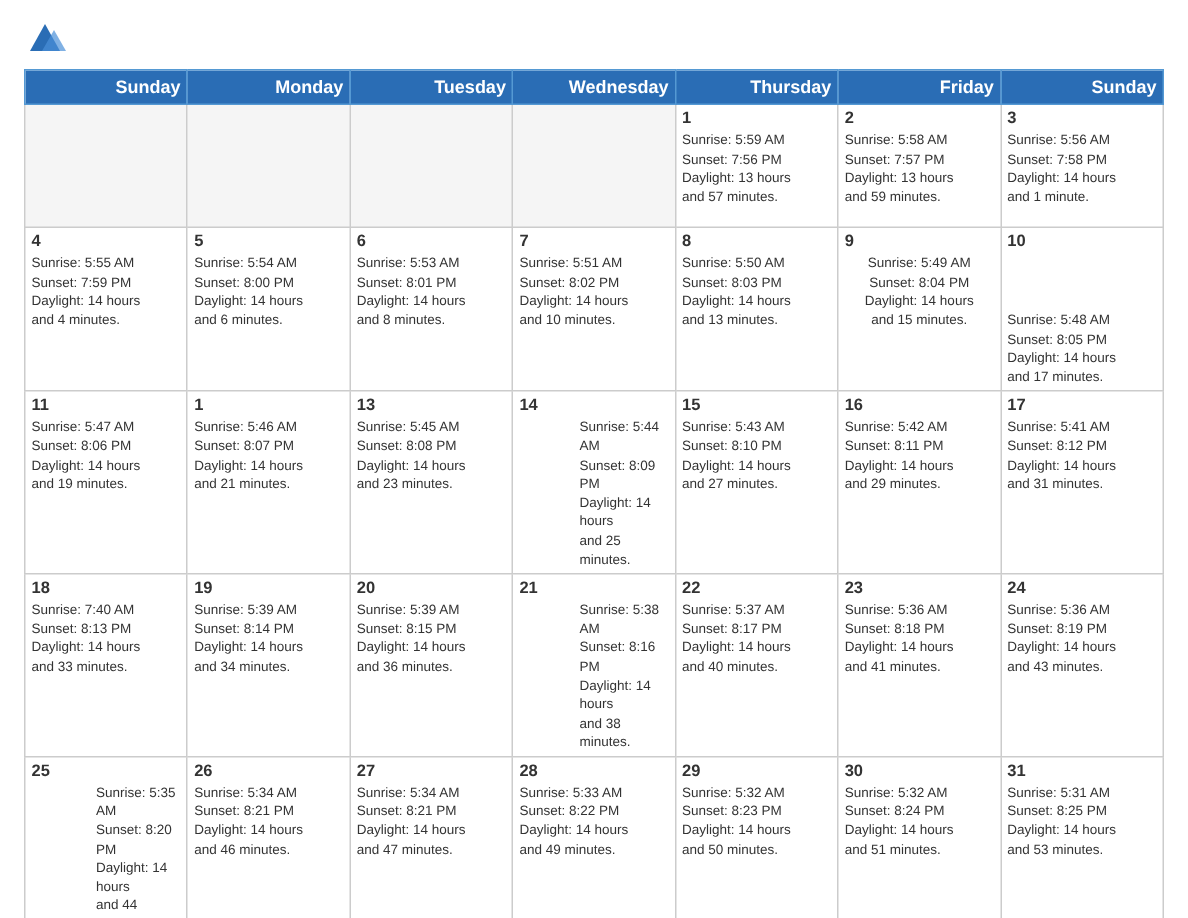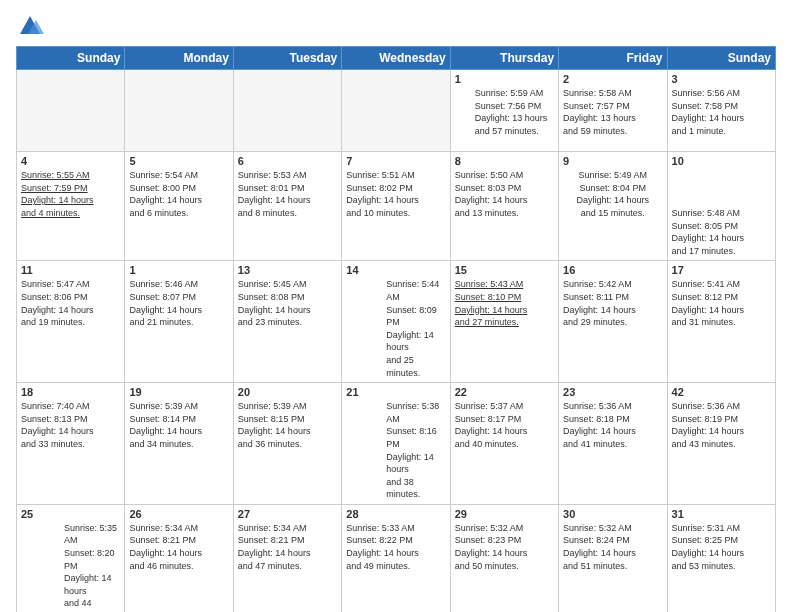--- a/index.html
+++ b/index.html
@@ -129,21 +129,21 @@
         </tr>
     </thead>
     <tbody id="cal-body">
     <tr>
           <td class="empty"></td>
           <td class="empty"></td>
           <td class="empty"></td>
           <td class="empty"></td>
           <td>
             <div class="day-num">1</div>
-            <div class="day-info" style="white-space: pre-line; margin-left: 20px;">Sunrise: 5:59 AM
+            <div class="day-info" style="white-space: pre-line;">Sunrise: 5:59 AM
 Sunset: 7:56 PM
 Daylight: 13 hours
 and 57 minutes.</div>
           </td>
           <td>
             <div class="day-num">2</div>
             <div class="day-info" style="white-space: pre-line;">Sunrise: 5:58 AM
 Sunset: 7:57 PM
 Daylight: 13 hours
 and 59 minutes.</div>
@@ -152,21 +152,21 @@
             <div class="day-num">3</div>
             <div class="day-info" style="white-space: pre-line;">Sunrise: 5:56 AM
 Sunset: 7:58 PM
 Daylight: 14 hours
 and 1 minute.</div>
           </td>
         </tr>
         <tr>
           <td>
             <div class="day-num">4</div>
-            <div class="day-info" style="white-space: pre-line; text-decoration: underline;">Sunrise: 5:55 AM
+            <div class="day-info" style="white-space: pre-line;">Sunrise: 5:55 AM
 Sunset: 7:59 PM
 Daylight: 14 hours
 and 4 minutes.</div>
           </td>
           <td>
             <div class="day-num">5</div>
             <div class="day-info" style="white-space: pre-line;">Sunrise: 5:54 AM
 Sunset: 8:00 PM
 Daylight: 14 hours
 and 6 minutes.</div>
@@ -231,21 +231,21 @@
           </td>
           <td>
             <div class="day-num">14</div>
             <div class="day-info" style="white-space: pre-line; margin-left: 40px;">Sunrise: 5:44 AM
 Sunset: 8:09 PM
 Daylight: 14 hours
 and 25 minutes.</div>
           </td>
           <td>
             <div class="day-num">15</div>
-            <div class="day-info" style="white-space: pre-line; text-decoration: underline;">Sunrise: 5:43 AM
+            <div class="day-info" style="white-space: pre-line;">Sunrise: 5:43 AM
 Sunset: 8:10 PM
 Daylight: 14 hours
 and 27 minutes.</div>
           </td>
           <td>
             <div class="day-num">16</div>
             <div class="day-info" style="white-space: pre-line;">Sunrise: 5:42 AM
 Sunset: 8:11 PM
 Daylight: 14 hours
 and 29 minutes.</div>
@@ -295,21 +295,21 @@
 and 40 minutes.</div>
           </td>
           <td>
             <div class="day-num">23</div>
             <div class="day-info" style="white-space: pre-line;">Sunrise: 5:36 AM
 Sunset: 8:18 PM
 Daylight: 14 hours
 and 41 minutes.</div>
           </td>
           <td>
-            <div class="day-num">42</div>
+            <div class="day-num">24</div>
             <div class="day-info" style="white-space: pre-line;">Sunrise: 5:36 AM
 Sunset: 8:19 PM
 Daylight: 14 hours
 and 43 minutes.</div>
           </td>
         </tr>
         <tr>
           <td>
             <div class="day-num">25</div>
             <div class="day-info" style="white-space: pre-line; margin-left: 43px;">Sunrise: 5:35 AM

